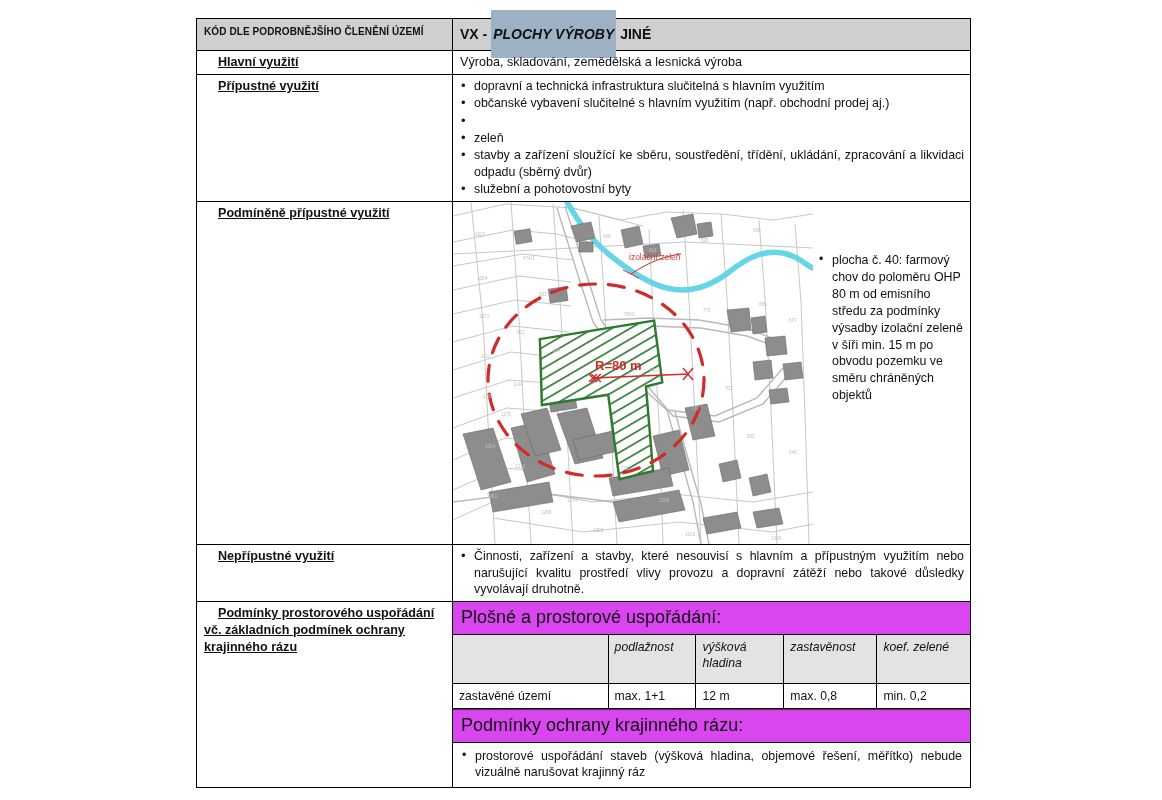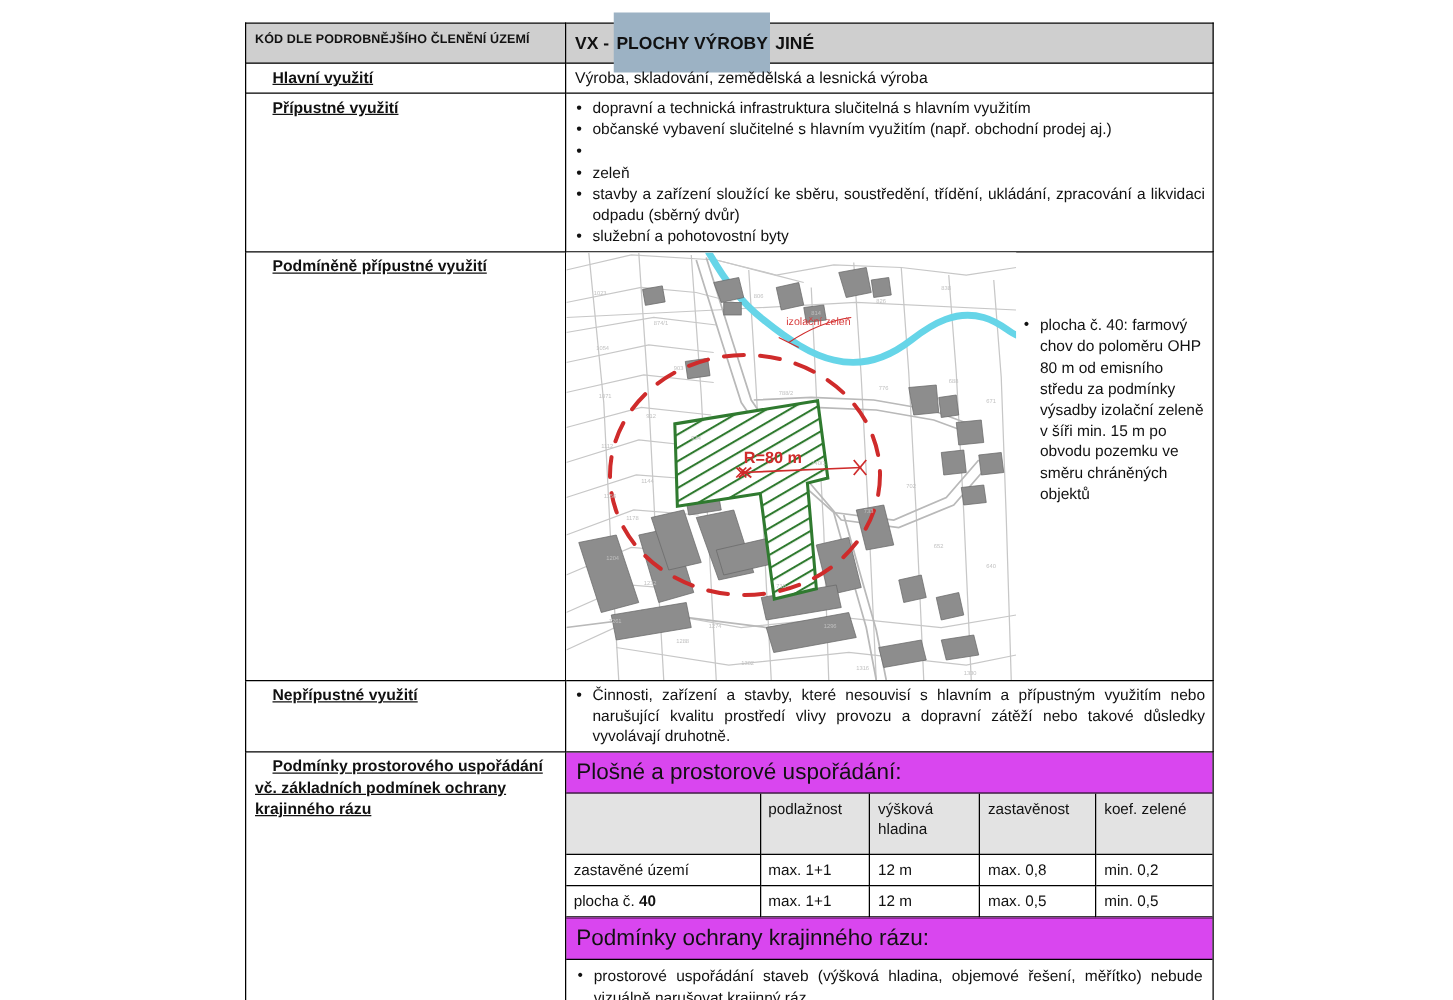--- a/index.html
+++ b/index.html
@@ -50,20 +50,21 @@
     font-size: 10px;
     letter-spacing: .1px;
   }
   .hdr-code {
     font-size: 14px;
     white-space: nowrap;
   }
   .hl {
     background: #9cb2c4;
     padding: 16px 2px;
+    font-style: italic;
   }
   .lbl {
     font-weight: bold;
     font-size: 12.6px;
     text-decoration: underline;
   }
   .lbl-indent { padding-left: 14px; }
   .plain { font-size: 12.6px; text-align: right; }
   ul.bl {
     margin: 0;
@@ -134,20 +135,21 @@
     font-size: 12.2px;
   }
   table.param td, table.param th {
     border: 1px solid #000;
     border-top: none;
     padding: 4px 6px;
     font-weight: normal;
   }
   table.param tr.phead td {
     background: #e3e3e3;
+    font-style: italic;
     text-align: left;
     vertical-align: top;
     height: 40px;
   }
   table.param td.rlab { text-align: left; }
   table.param td.ctr { text-align: left; }
   .pc0 { width: 30%; }
   .pc1 { width: 17%; }
   .pc2 { width: 17%; }
   .pc3 { width: 18%; }
@@ -429,29 +431,20 @@
               </tr>
               <tr>
                 <td class="rlab">
                   <span>zastavěné  území</span><span class="bold-inline"></span>
                 </td>
                 <td class="ctr">max. 1+1</td>
                 <td class="ctr">12 m</td>
                 <td class="ctr">max. 0,8</td>
                 <td class="ctr">min. 0,2</td>
               </tr>
-              <tr>
-                <td class="rlab">
-                  <span>plocha č. </span><span class="bold-inline">40</span>
-                </td>
-                <td class="ctr">max. 1+1</td>
-                <td class="ctr">12 m</td>
-                <td class="ctr">max. 0,5</td>
-                <td class="ctr">min. 0,5</td>
-              </tr>
             </tbody>
           </table>
 
           <div class="sub-head" style="border-top:1px solid #701a75;">Podmínky ochrany krajinného rázu:</div>
 
           <div class="sub-note" style="border-top:none;">
             <div class="b">prostorové uspořádání staveb (výšková hladina, objemové řešení, měřítko) nebude vizuálně narušovat krajinný ráz</div>
           </div>
 
         </td>

